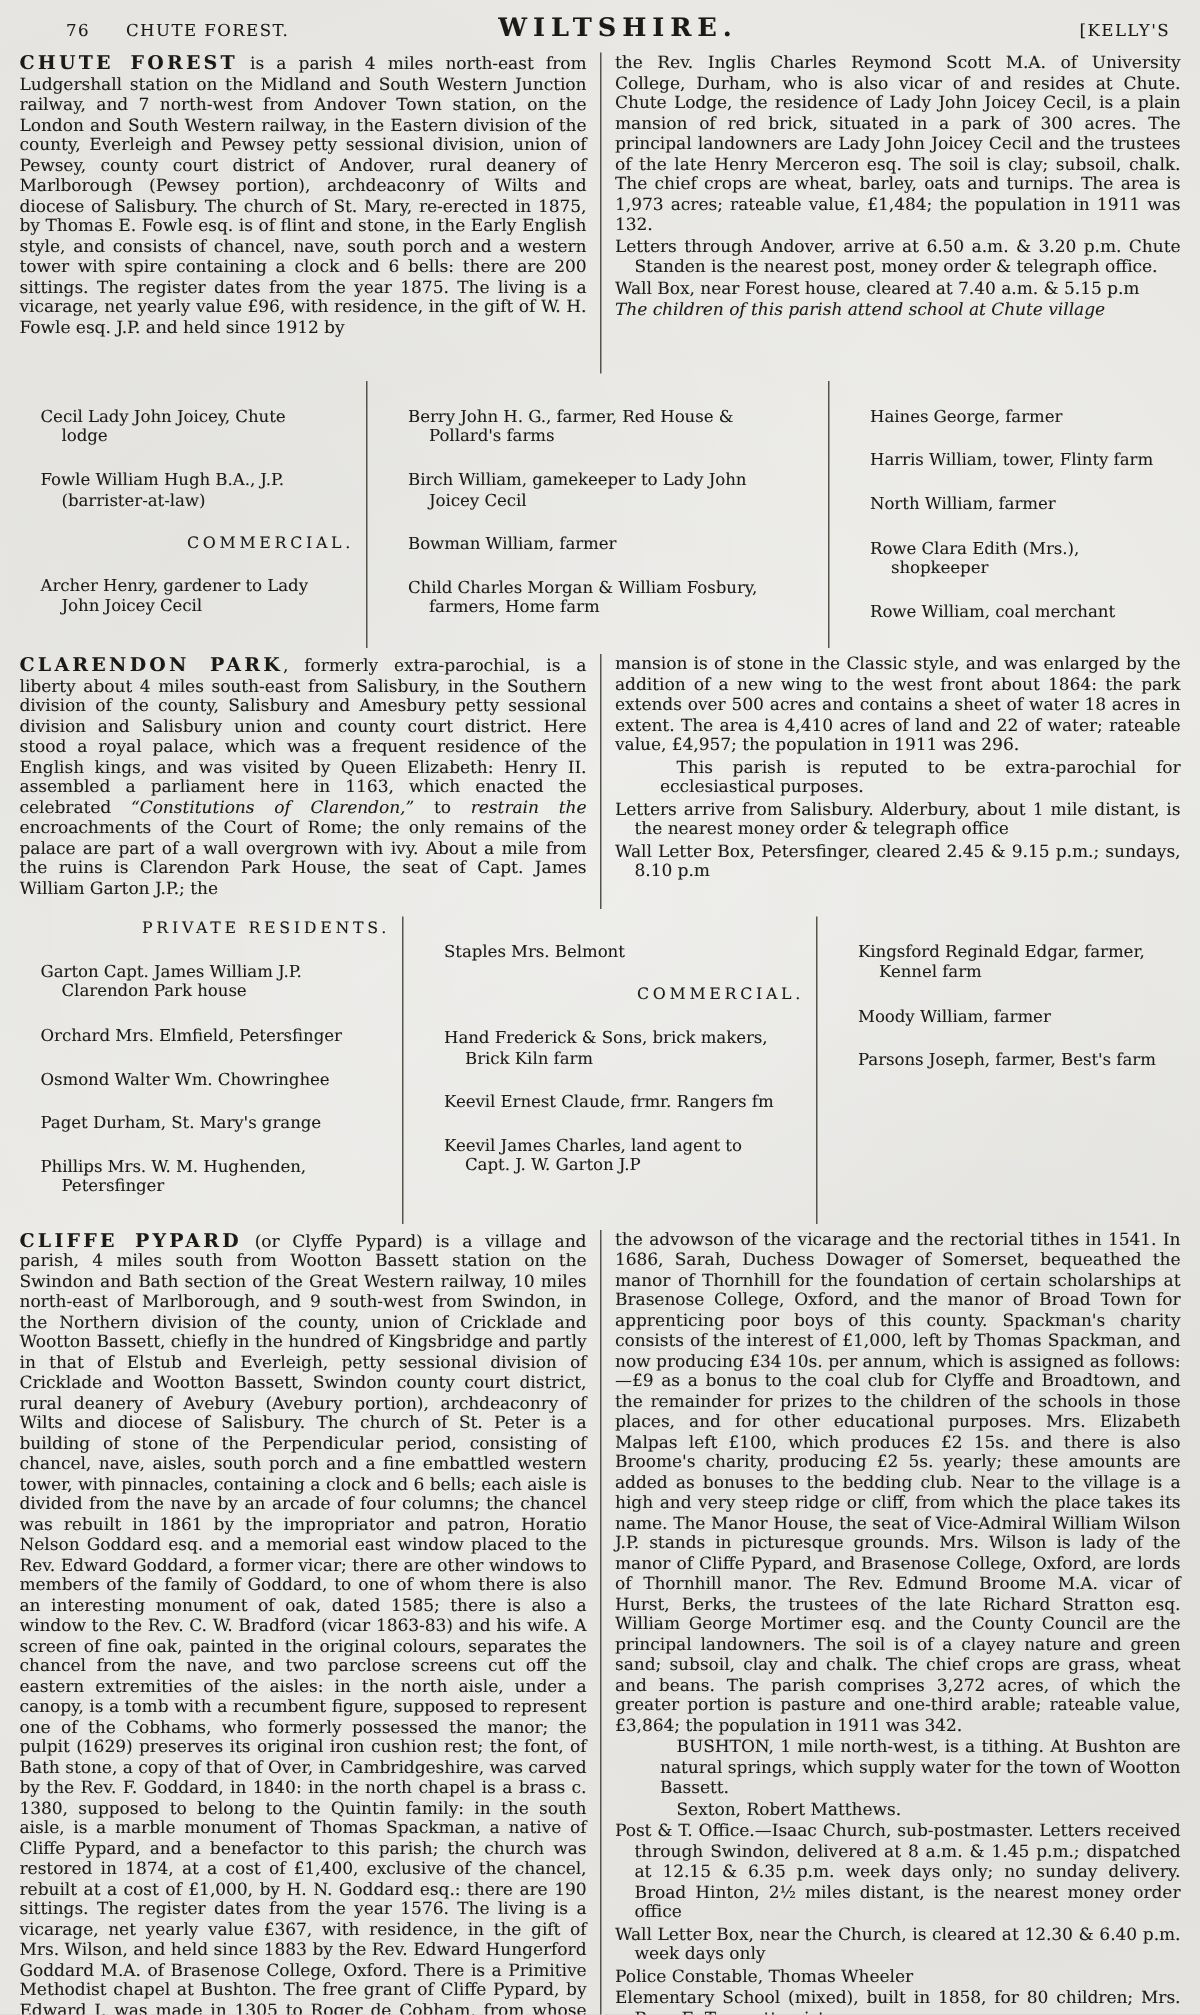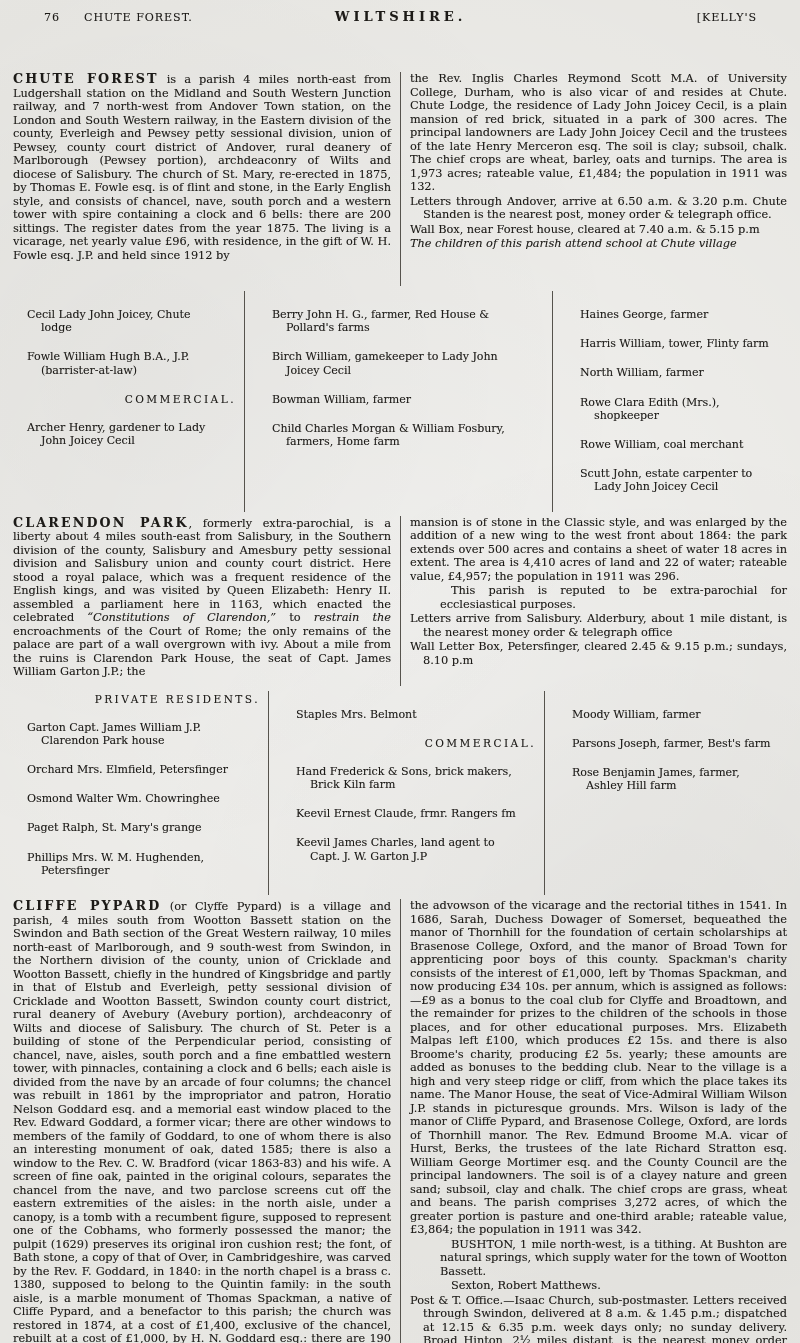--- a/index.html
+++ b/index.html
@@ -16,43 +16,43 @@
       radial-gradient(circle at 82% 72%, rgba(0,0,0,0.045), transparent 46%),
       radial-gradient(circle at 50% 45%, rgba(255,255,255,0.45), transparent 85%);
     font-family: "DejaVu Serif", serif;
     color: #1c1a17;
     text-shadow: 0.2px 0.2px 0 rgba(28,26,23,0.30);
   }
   
   .masthead {
     display: grid; grid-template-columns: 1fr auto 1fr;
     align-items: baseline;
-    padding: 9px 43px 2px 44px;
+    padding: 9px 20px 2px 44px;
   }
   .mast-left { font-size: 11px; letter-spacing: 1px; white-space: nowrap; }
   .page-num { margin-right: 24px; }
-  .mast-center { text-align: center; font-weight: bold; font-size: 13px; letter-spacing: 4px; }
+  .mast-center { text-align: center; font-weight: bold; font-size: 17px; letter-spacing: 4px; }
   .mast-right { text-align: right; font-size: 11px; letter-spacing: 1px; }
 
   
   .para {
     margin: 0; font-size: 11.3px; line-height: 13.5px;
     text-align: justify;
   }
   .col .para + .para { margin-top: 1px; }
   .hang { padding-left: 13px; text-indent: -13px; }
   .indent { text-indent: 11px; margin-left: 30px; }
   .italic { font-style: italic; }
   .headword { font-weight: bold; font-size: 12.6px; letter-spacing: 2.2px; }
 
   
   .two-col { display: grid; grid-template-columns: 1fr 1fr; margin-top: 4px; }
   .two-col .col { padding: 0 9px 1px 13px; }
   .two-col .col.right { border-left: 1px solid #56534d; padding: 0 13px 1px 9px; }
-  .region-a .col { min-height: 214px; margin-top: 42px; }
+  .region-a .col { min-height: 214px; }
   .region-c .col { min-height: 170px; }
 
   
   .three-col { display: grid; margin-top: 5px; }
   .listing-b { grid-template-columns: 30.5% 38.5% 31%; min-height: 84px; }
   .listing-d { grid-template-columns: 33.5% 34.5% 32%; min-height: 116px; }
   .three-col .lcol { padding: 1px 8px 2px 11px; }
   .three-col .lcol + .lcol { border-left: 1px solid #56534d; }
   .entry {
     margin: 16px; font-size: 11px; line-height: 13.2px;
@@ -100,21 +100,20 @@
       <p class="entry">Birch William, gamekeeper to Lady John Joicey Cecil</p>
       <p class="entry">Bowman William, farmer</p>
       <p class="entry">Child Charles Morgan &amp; William Fosbury, farmers, Home farm</p>
     </div>
     <div class="lcol">
       <p class="entry">Haines George, farmer</p>
       <p class="entry">Harris William, tower, Flinty farm</p>
       <p class="entry">North William, farmer</p>
       <p class="entry">Rowe Clara Edith (Mrs.), shopkeeper</p>
       <p class="entry">Rowe William, coal merchant</p>
-      <p class="entry">Scutt John, estate carpenter to Lady John Joicey Cecil</p>
     </div>
   </div>
 
   <div class="two-col region-c">
     <div class="col left">
       <p class="para"><span class="headword">CLARENDON PARK</span><span>, formerly extra-parochial, is a liberty about 4 miles south-east from Salisbury, in the Southern division of the county, Salisbury and Amesbury petty sessional division and Salisbury union and county court district. Here stood a royal palace, which was a frequent residence of the English kings, and was visited by Queen Elizabeth: Henry II. assembled a parliament here in 1163, which enacted the celebrated </span><span class="italic">“Constitutions of Clarendon,”</span><span> to </span><span class="italic">restrain the</span><span> encroachments of the Court of Rome; the only remains of the palace are part of a wall overgrown with ivy. About a mile from the ruins is Clarendon Park House, the seat of Capt. James William Garton J.P.; the</span></p>
     </div>
     <div class="col right">
       <p class="para">mansion is of stone in the Classic style, and was enlarged by the addition of a new wing to the west front about 1864: the park extends over 500 acres and contains a sheet of water 18 acres in extent. The area is 4,410 acres of land and 22 of water; rateable value, £4,957; the population in 1911 was 296.</p>
       <p class="para indent">This parish is reputed to be extra-parochial for ecclesiastical purposes.</p>
@@ -122,34 +121,34 @@
       <p class="para hang">Wall Letter Box, Petersfinger, cleared 2.45 &amp; 9.15 p.m.; sundays, 8.10 p.m</p>
     </div>
   </div>
 
   <div class="three-col listing-d">
     <div class="lcol">
       <p class="list-heading" style="margin-top:1px;">PRIVATE RESIDENTS.</p>
       <p class="entry">Garton Capt. James William J.P. Clarendon Park house</p>
       <p class="entry">Orchard Mrs. Elmfield, Petersfinger</p>
       <p class="entry">Osmond Walter Wm. Chowringhee</p>
-      <p class="entry">Paget Ralph, St. Mary's grange</p>
+      <p class="entry">Paget Durham, St. Mary's grange</p>
       <p class="entry">Phillips Mrs. W. M. Hughenden, Petersfinger</p>
     </div>
     <div class="lcol">
       <p class="entry">Staples Mrs. Belmont</p>
       <p class="list-heading">COMMERCIAL.</p>
       <p class="entry">Hand Frederick &amp; Sons, brick makers, Brick Kiln farm</p>
       <p class="entry">Keevil Ernest Claude, frmr. Rangers fm</p>
       <p class="entry">Keevil James Charles, land agent to Capt. J. W. Garton J.P</p>
     </div>
     <div class="lcol">
+      <p class="entry">Kingsford Reginald Edgar, farmer, Kennel farm</p>
       <p class="entry">Moody William, farmer</p>
       <p class="entry">Parsons Joseph, farmer, Best's farm</p>
-      <p class="entry">Rose Benjamin James, farmer, Ashley Hill farm</p>
     </div>
   </div>
 
   <div class="two-col region-e">
     <div class="col left">
       <p class="para"><span class="headword">CLIFFE PYPARD</span><span> (or Clyffe Pypard) is a village and parish, 4 miles south from Wootton Bassett station on the Swindon and Bath section of the Great Western railway, 10 miles north-east of Marlborough, and 9 south-west from Swindon, in the Northern division of the county, union of Cricklade and Wootton Bassett, chiefly in the hundred of Kingsbridge and partly in that of Elstub and Everleigh, petty sessional division of Cricklade and Wootton Bassett, Swindon county court district, rural deanery of Avebury (Avebury portion), archdeaconry of Wilts and diocese of Salisbury. The church of St. Peter is a building of stone of the Perpendicular period, consisting of chancel, nave, aisles, south porch and a fine embattled western tower, with pinnacles, containing a clock and 6 bells; each aisle is divided from the nave by an arcade of four columns; the chancel was rebuilt in 1861 by the impropriator and patron, Horatio Nelson Goddard esq. and a memorial east window placed to the Rev. Edward Goddard, a former vicar; there are other windows to members of the family of Goddard, to one of whom there is also an interesting monument of oak, dated 1585; there is also a window to the Rev. C. W. Bradford (vicar 1863-83) and his wife. A screen of fine oak, painted in the original colours, separates the chancel from the nave, and two parclose screens cut off the eastern extremities of the aisles: in the north aisle, under a canopy, is a tomb with a recumbent figure, supposed to represent one of the Cobhams, who formerly possessed the manor; the pulpit (1629) preserves its original iron cushion rest; the font, of Bath stone, a copy of that of Over, in Cambridgeshire, was carved by the Rev. F. Goddard, in 1840: in the north chapel is a brass c. 1380, supposed to belong to the Quintin family: in the south aisle, is a marble monument of Thomas Spackman, a native of Cliffe Pypard, and a benefactor to this parish; the church was restored in 1874, at a cost of £1,400, exclusive of the chancel, rebuilt at a cost of £1,000, by H. N. Goddard esq.: there are 190 sittings. The register dates from the year 1576. The living is a vicarage, net yearly value £367, with residence, in the gift of Mrs. Wilson, and held since 1883 by the Rev. Edward Hungerford Goddard M.A. of Brasenose College, Oxford. There is a Primitive Methodist chapel at Bushton. The free grant of Cliffe Pypard, by Edward I. was made in 1305 to Roger de Cobham, from whose descendants it came in 1525 into possession of John Goddard, who purchased</span></p>
     </div>
     <div class="col right">
       <p class="para">the advowson of the vicarage and the rectorial tithes in 1541. In 1686, Sarah, Duchess Dowager of Somerset, bequeathed the manor of Thornhill for the foundation of certain scholarships at Brasenose College, Oxford, and the manor of Broad Town for apprenticing poor boys of this county. Spackman's charity consists of the interest of £1,000, left by Thomas Spackman, and now producing £34 10s. per annum, which is assigned as follows:—£9 as a bonus to the coal club for Clyffe and Broadtown, and the remainder for prizes to the children of the schools in those places, and for other educational purposes. Mrs. Elizabeth Malpas left £100, which produces £2 15s. and there is also Broome's charity, producing £2 5s. yearly; these amounts are added as bonuses to the bedding club. Near to the village is a high and very steep ridge or cliff, from which the place takes its name. The Manor House, the seat of Vice-Admiral William Wilson J.P. stands in picturesque grounds. Mrs. Wilson is lady of the manor of Cliffe Pypard, and Brasenose College, Oxford, are lords of Thornhill manor. The Rev. Edmund Broome M.A. vicar of Hurst, Berks, the trustees of the late Richard Stratton esq. William George Mortimer esq. and the County Council are the principal landowners. The soil is of a clayey nature and green sand; subsoil, clay and chalk. The chief crops are grass, wheat and beans. The parish comprises 3,272 acres, of which the greater portion is pasture and one-third arable; rateable value, £3,864; the population in 1911 was 342.</p>
       <p class="para indent">BUSHTON, 1 mile north-west, is a tithing. At Bushton are natural springs, which supply water for the town of Wootton Bassett.</p>

